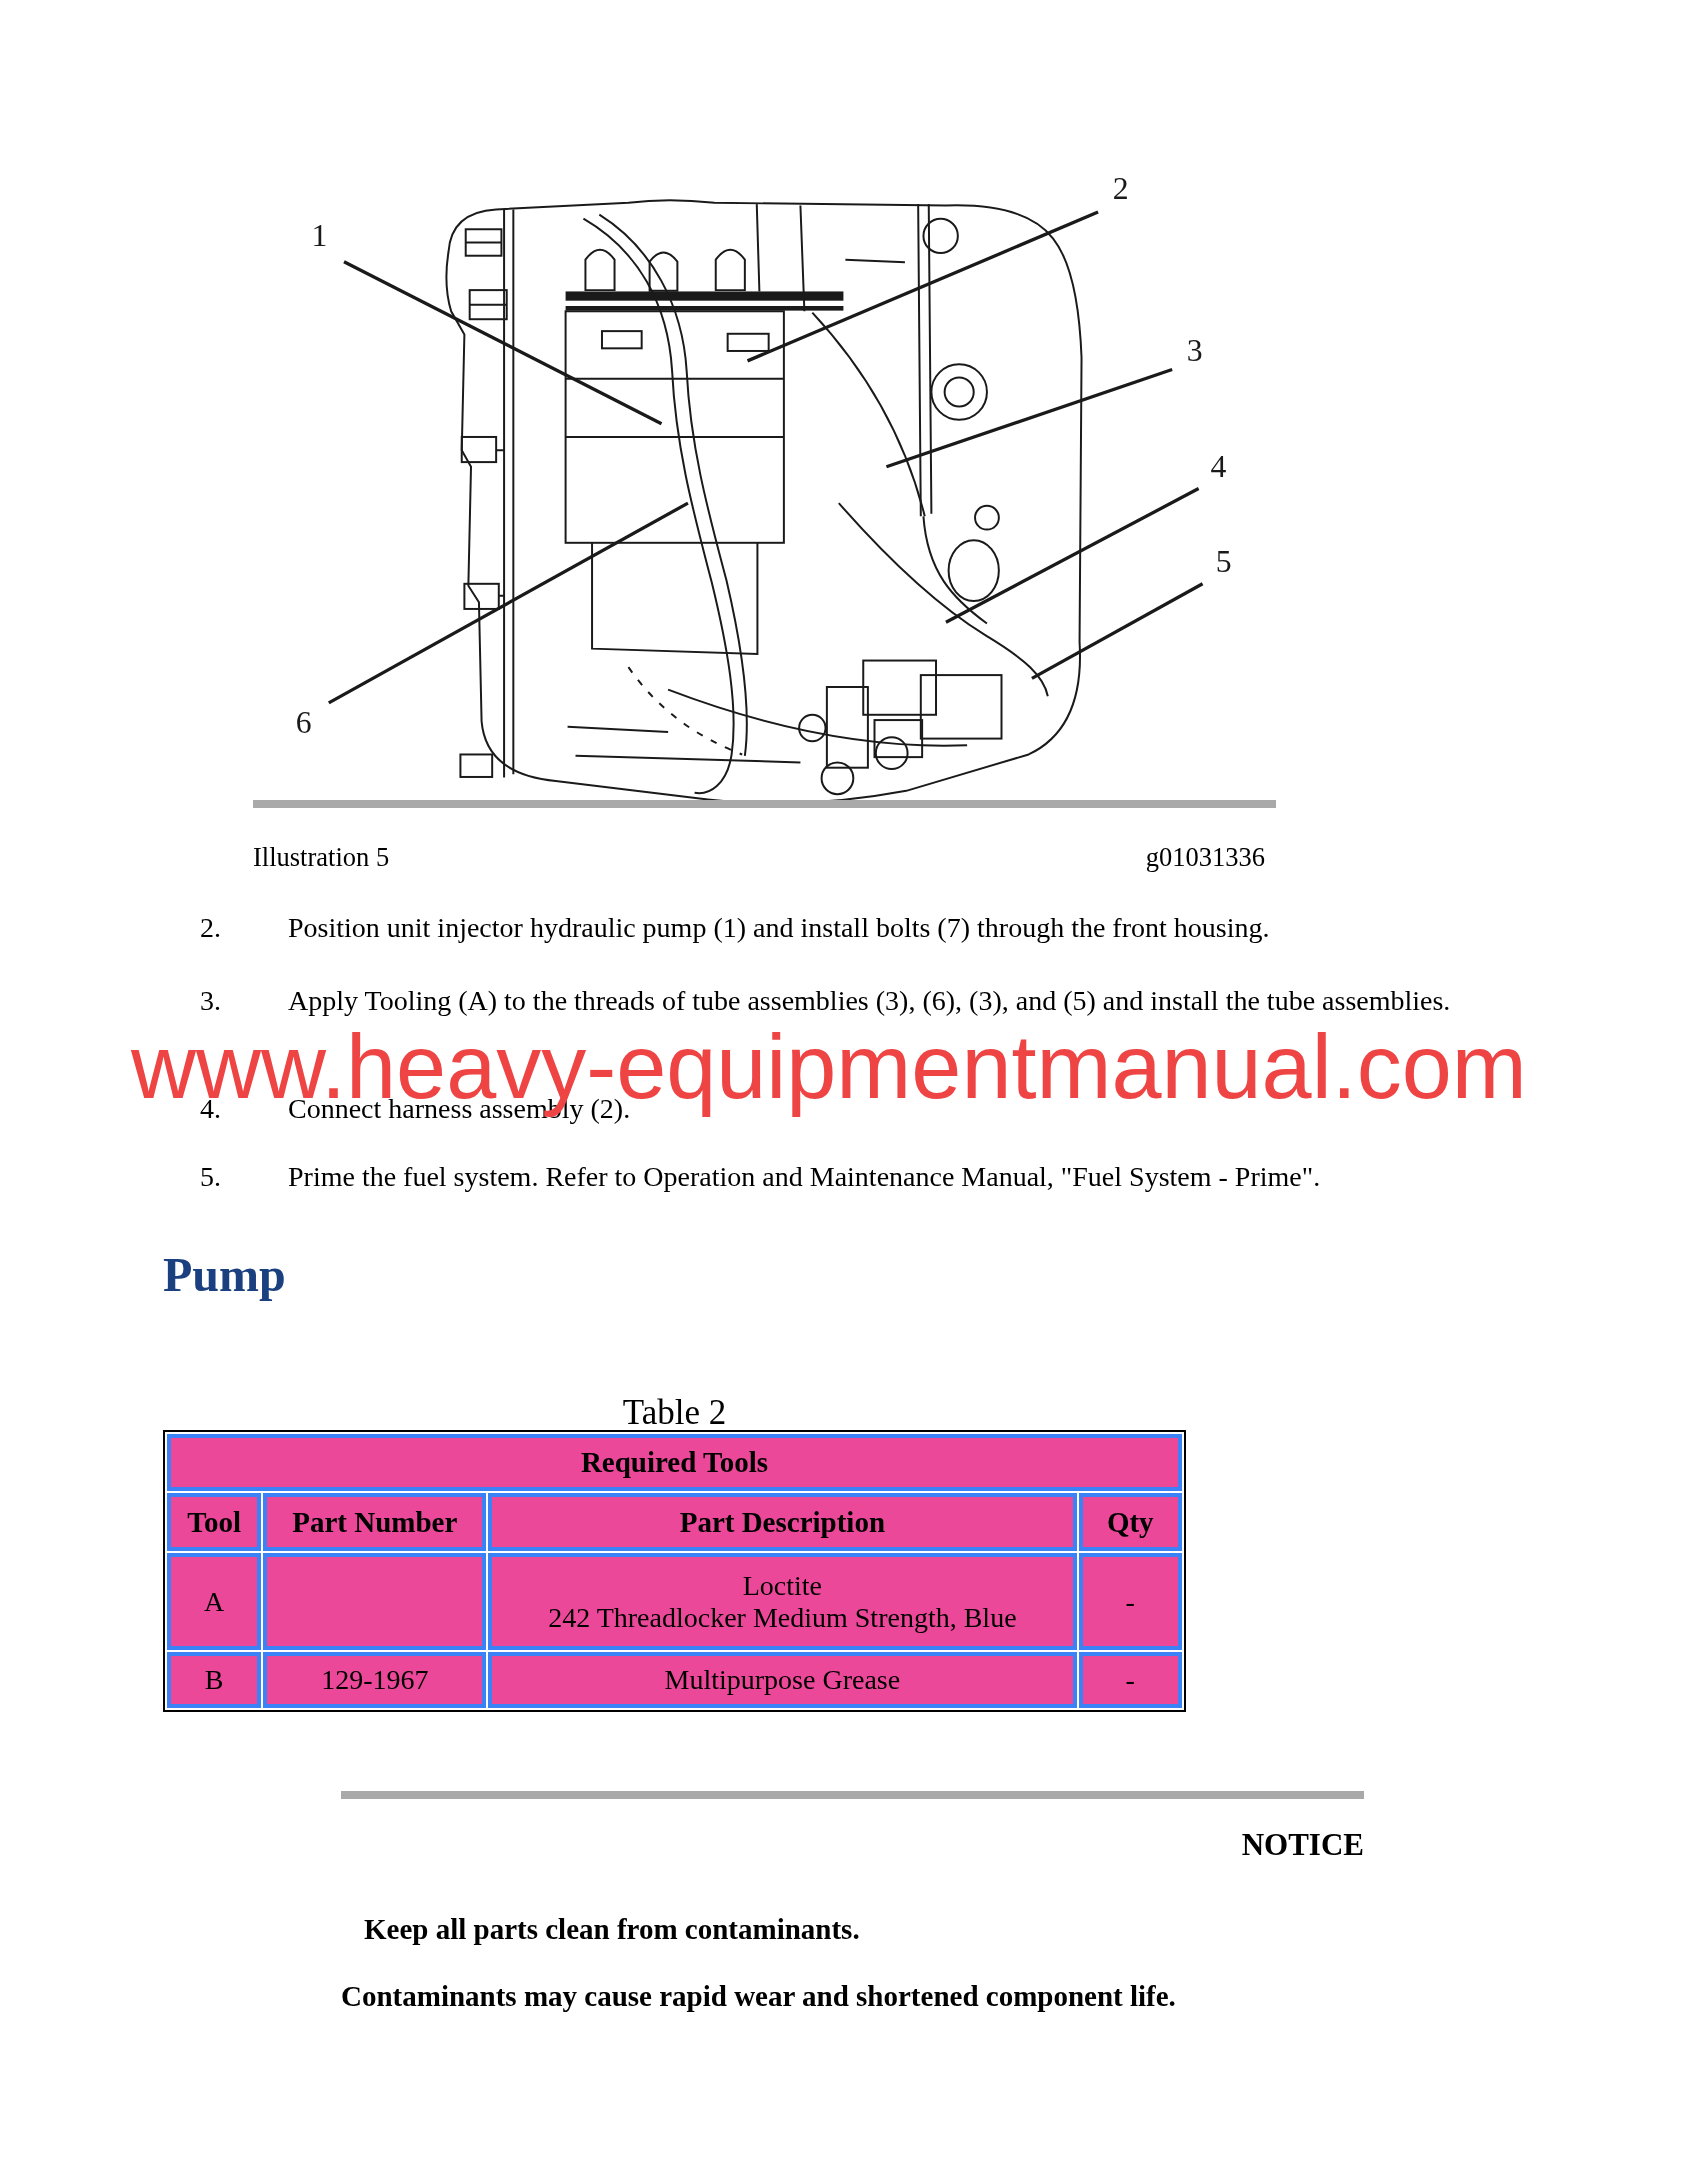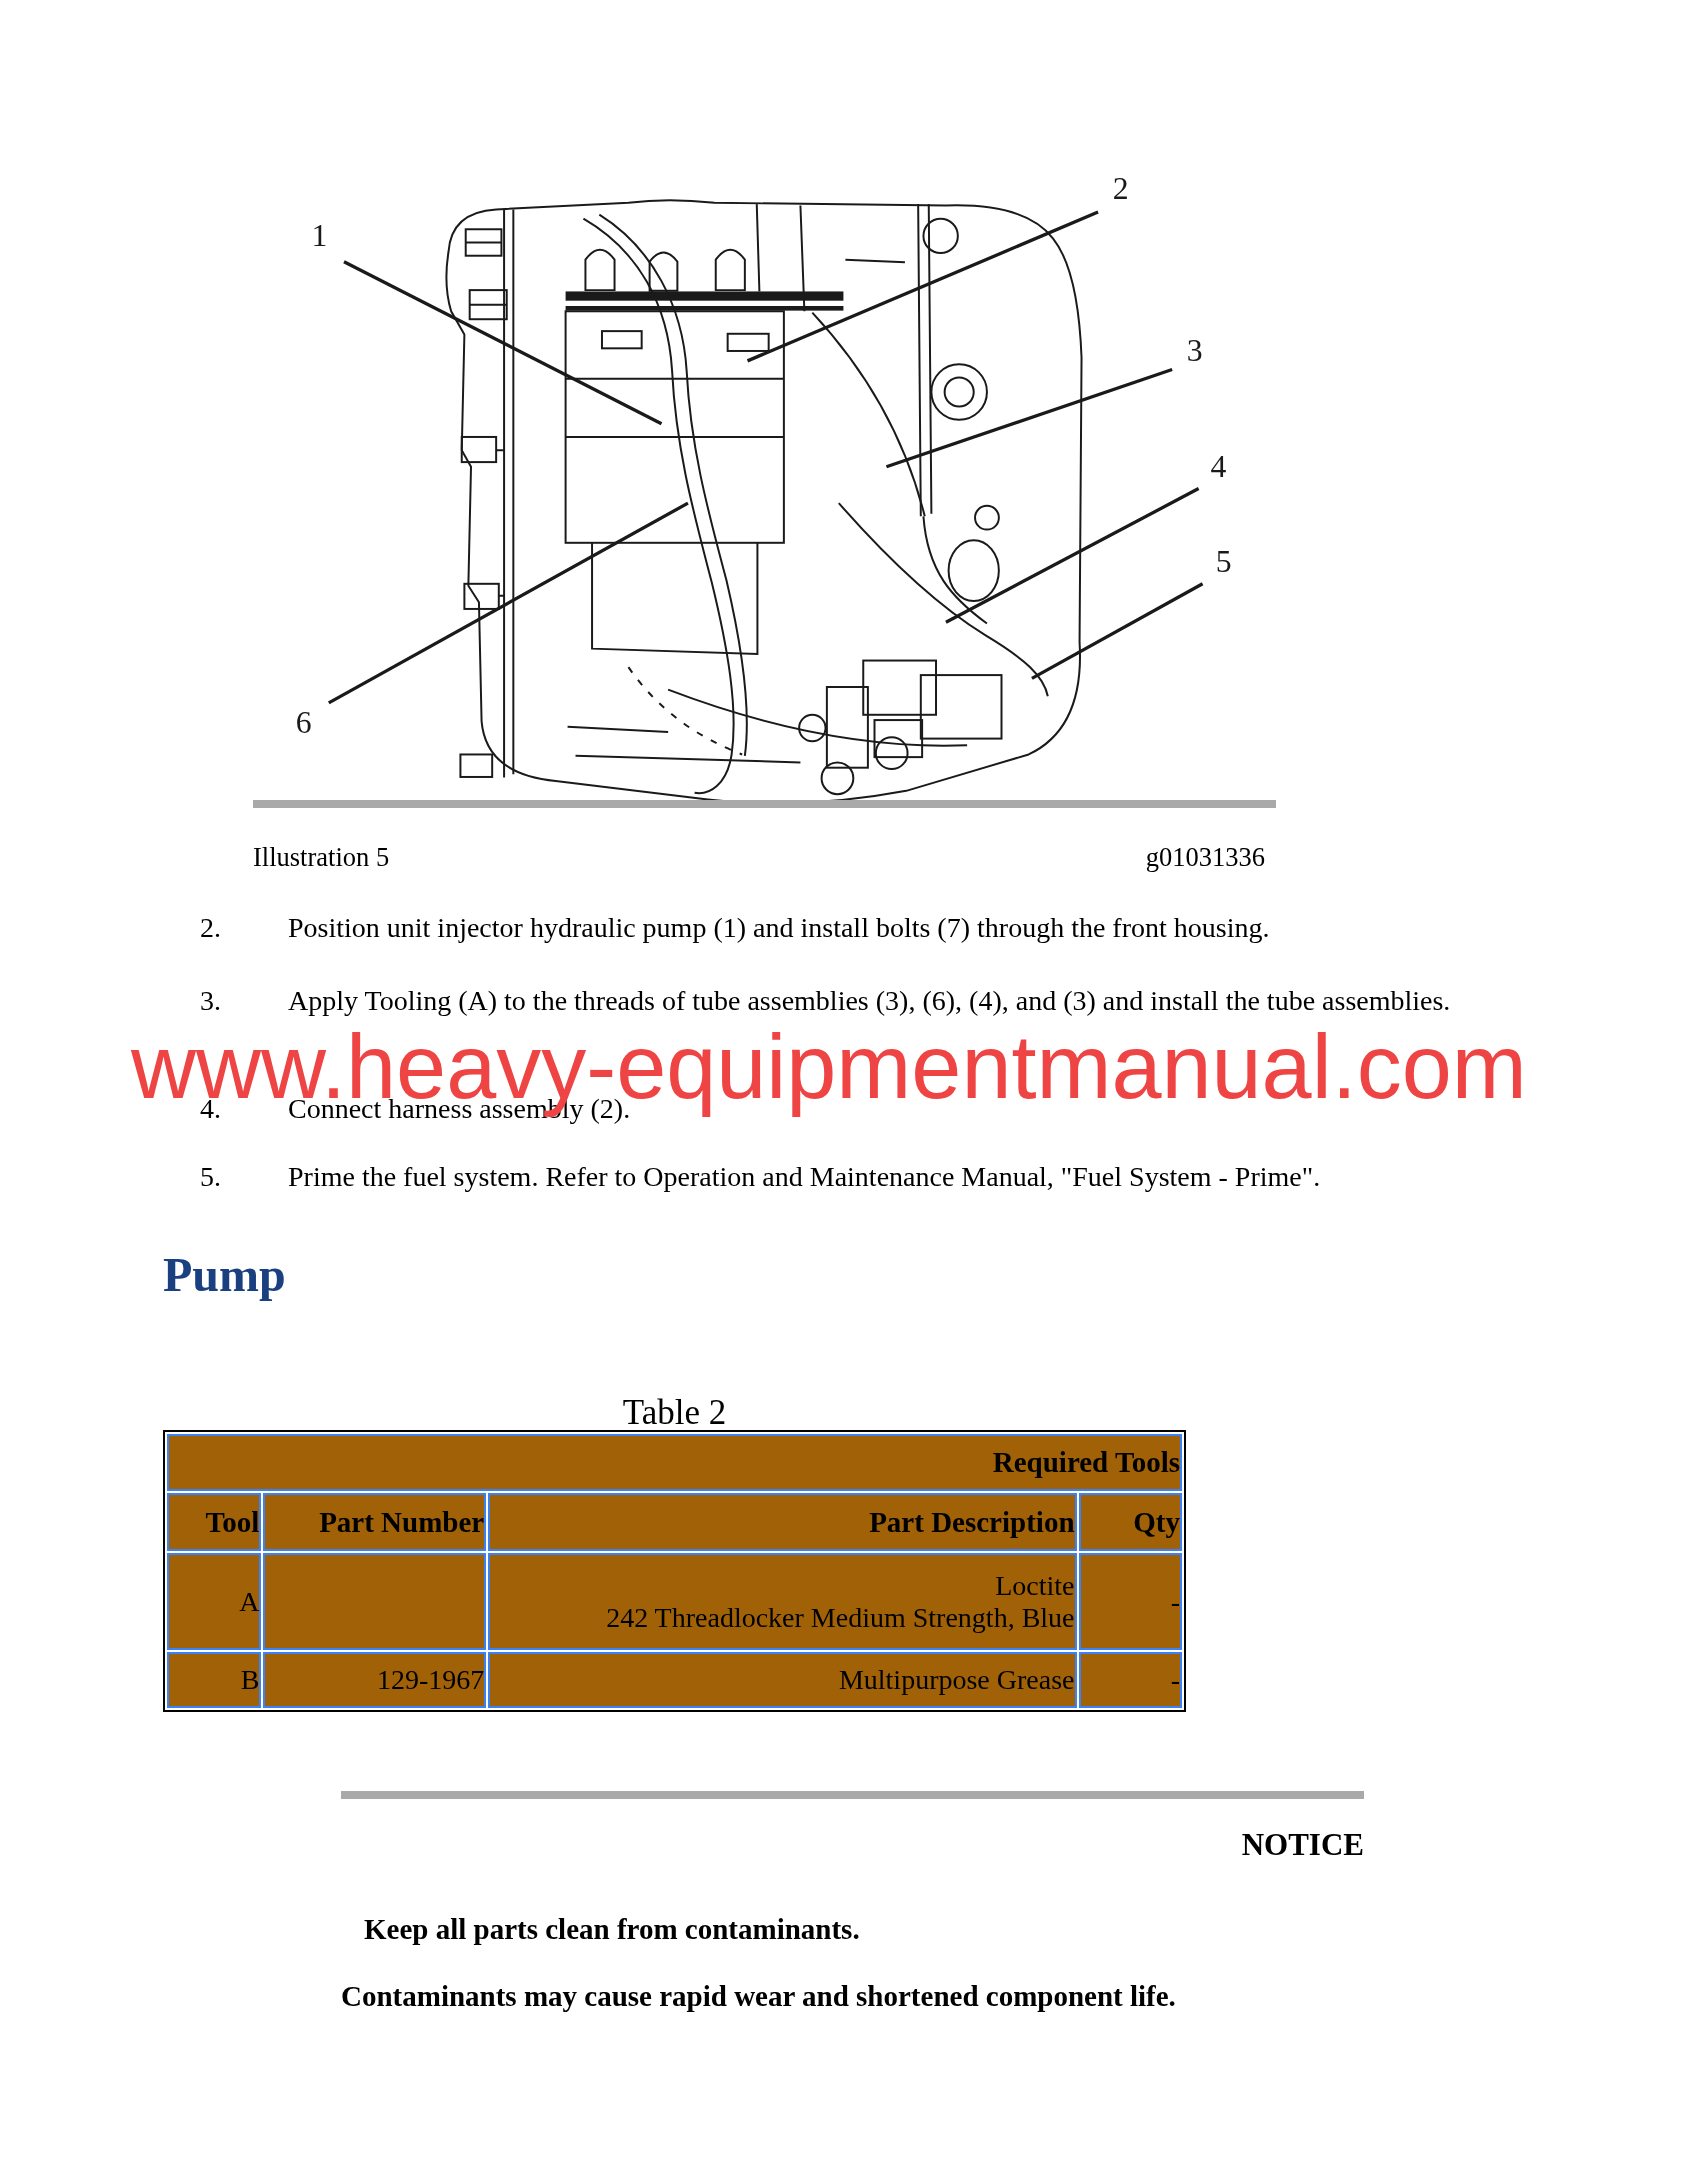--- a/index.html
+++ b/index.html
@@ -22,22 +22,22 @@
   
   #watermark{left:131px;top:1018px;font-family:"Liberation Sans",sans-serif;
              font-size:90px;line-height:1.1;white-space:nowrap;z-index:6;}
   
   #heading{left:163px;top:1242px;width:1356px;font-weight:bold;font-size:48px;line-height:65px;}
   
   #table-caption{left:163px;top:1393px;width:1023px;text-align:center;font-size:35px;}
   table#tools{position:absolute;left:163px;top:1430px;width:1023px;
               border:2.6px solid #000;border-collapse:separate;border-spacing:2.6px;
               table-layout:fixed;font-size:28px;}
-  table#tools th, table#tools td{border:2px solid #3b82f6;box-sizing:border-box;
-              text-align:right;vertical-align:middle;padding:0;background:#a16207;}
+  table#tools th, table#tools td{border:4px solid #3b82f6;box-sizing:border-box;
+              text-align:center;vertical-align:middle;padding:0;background:#ec4899;}
   table#tools th{font-weight:bold;font-size:29px;}
   td.desc, th.desc{text-align:left;padding-left:10.6px;}
   
   #notice-title{left:341px;top:1827px;width:1023px;text-align:right;font-weight:bold;font-size:31px;}
   .notice-par{position:absolute;left:341px;width:1125px;font-weight:bold;font-size:29px;line-height:36px;}
 </style>
 </head>
 <body>
 
 <div id="page">
@@ -118,21 +118,21 @@
     <span>Illustration 5</span>
     <span>g01031336</span>
   </div>
 
   <div class="step" style="top:909px;">
     <span class="num">2.</span>
     <span class="txt">Position unit injector hydraulic pump (1) and install bolts (7) through the front housing.</span>
   </div>
   <div class="step" style="top:982px;">
     <span class="num">3.</span>
-    <span class="txt">Apply Tooling (A) to the threads of tube assemblies (3), (6), (4), and (3) and install the tube assemblies.</span>
+    <span class="txt">Apply Tooling (A) to the threads of tube assemblies (3), (6), (3), and (5) and install the tube assemblies.</span>
   </div>
   <div class="step" style="top:1090px;">
     <span class="num">4.</span>
     <span class="txt">Connect harness assembly (2).</span>
   </div>
   <div class="step" style="top:1158px;">
     <span class="num">5.</span>
     <span class="txt">Prime the fuel system. Refer to Operation and Maintenance Manual, "Fuel System - Prime".</span>
   </div>
 

